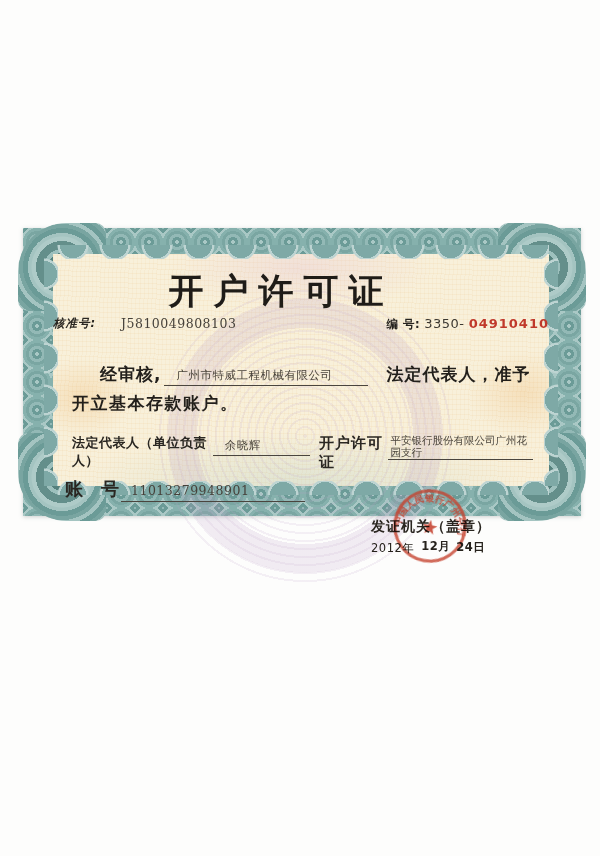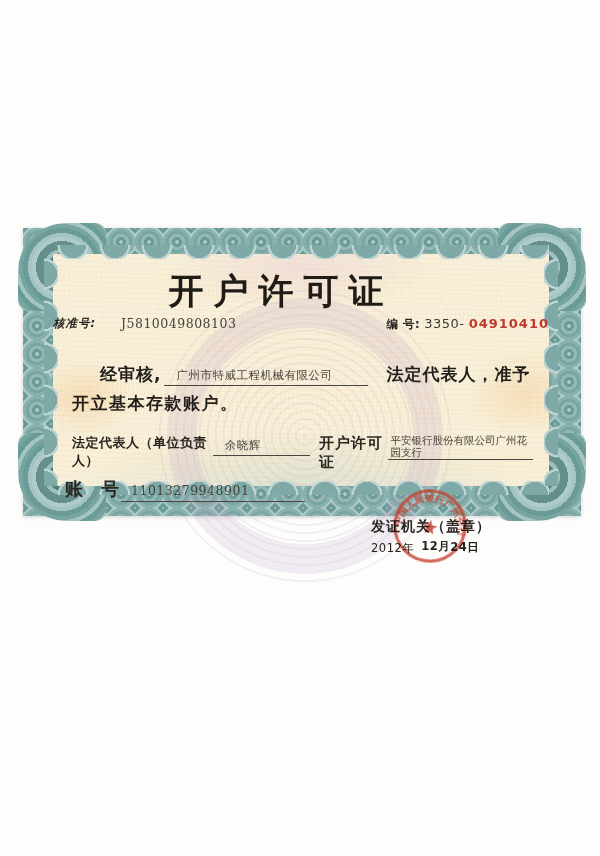--- a/index.html
+++ b/index.html
@@ -115,21 +115,21 @@
   .row-account { position:absolute; left:0; right:0; top:226px; height:22px;
     display:flex; align-items:flex-end; }
   .account-label { margin-left:12px; font-size:18px; font-weight:700; padding-bottom:1px; }
   .fill-account { width:184px; margin-left:2px; padding:0 0 2px 10px; }
   .account-value { font-size:12.5px; letter-spacing:0.5px;text-align:right; }
 
   .issuer-block { position:absolute; left:318px; top:264px; }
   .issuer-label { font-size:14px; font-weight:700; letter-spacing:1px; color:#2a2620;font-family:Liberation Serif, serif; }
   .issuer-date { margin-top:5px; font-size:11.5px; color:#26221c; letter-spacing:0.5px; }
   .issuer-date .m { position:relative; top:-2px; margin-left:7px; font-weight:700; }
-  .issuer-date .d { position:relative; top:-1px; margin-left:0; font-weight:700; }
+  .issuer-date .d { position:relative; top:-1px; margin-left:6px; font-weight:700; }
 
   .seal { position:absolute; left:338px; top:233px; width:78px; height:78px; z-index:5;
     mix-blend-mode:multiply; opacity:0.88; transform:rotate(10deg); }
 </style>
 </head>
 <body>
 
 <div class="certificate">
   <div class="corner tl"></div>
   <div class="corner tr"></div>

